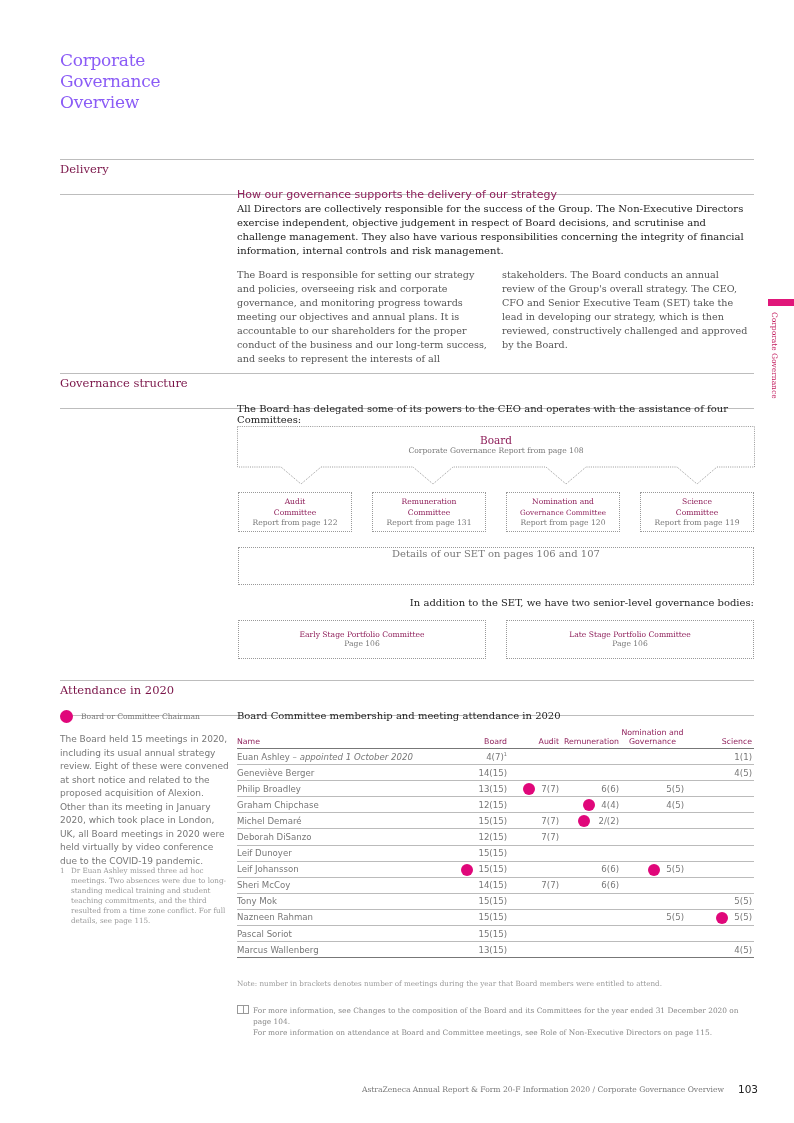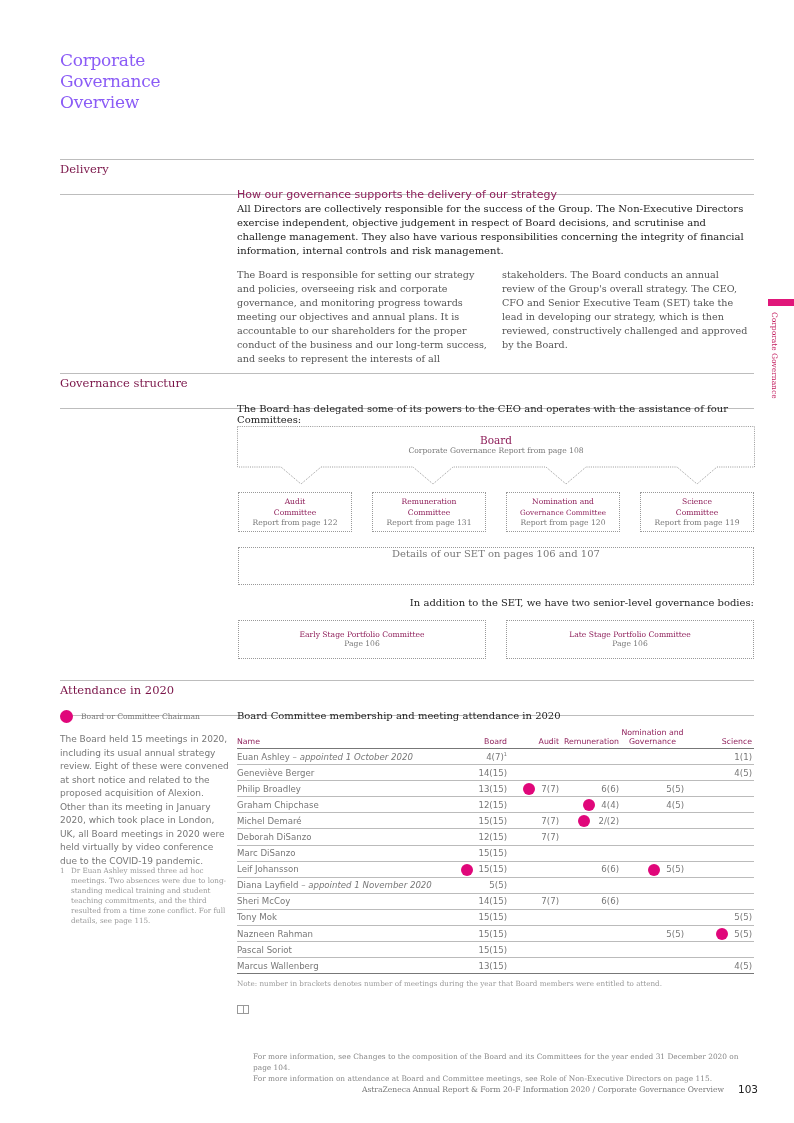--- a/index.html
+++ b/index.html
@@ -186,41 +186,33 @@
       </tr>
       <tr>
         <td class="c-name"><span>Deborah DiSanzo</span></td>
         <td class="num c-board"><span>12(15)</span></td>
         <td class="num c-audit"><span>7(7)</span></td>
         <td class="num c-rem"><span></span></td>
         <td class="num c-nom"><span></span></td>
         <td class="num c-sci"><span></span></td>
       </tr>
       <tr>
-        <td class="c-name"><span>Marc DiSanzo</span></td>
+        <td class="c-name"><span>Leif Dunoyer</span></td>
         <td class="num c-board"><span>15(15)</span></td>
         <td class="num c-audit"><span></span></td>
         <td class="num c-rem"><span></span></td>
         <td class="num c-nom"><span></span></td>
         <td class="num c-sci"><span></span></td>
       </tr>
       <tr>
         <td class="c-name"><span>Leif Johansson</span></td>
         <td class="num c-board"><span class="cell-dot" style="right: 36.2px;"></span><span>15(15)</span></td>
         <td class="num c-audit"><span></span></td>
         <td class="num c-rem"><span>6(6)</span></td>
         <td class="num c-nom"><span class="cell-dot" style="right: 25.8px;"></span><span>5(5)</span></td>
-        <td class="num c-sci"><span></span></td>
-      </tr>
-      <tr>
-        <td class="c-name"><span>Diana Layfield</span><span class="appointed"> – appointed 1 November 2020</span></td>
-        <td class="num c-board"><span>5(5)</span></td>
-        <td class="num c-audit"><span></span></td>
-        <td class="num c-rem"><span></span></td>
-        <td class="num c-nom"><span></span></td>
         <td class="num c-sci"><span></span></td>
       </tr>
       <tr>
         <td class="c-name"><span>Sheri McCoy</span></td>
         <td class="num c-board"><span>14(15)</span></td>
         <td class="num c-audit"><span>7(7)</span></td>
         <td class="num c-rem"><span>6(6)</span></td>
         <td class="num c-nom"><span></span></td>
         <td class="num c-sci"><span></span></td>
       </tr>
@@ -255,19 +247,19 @@
         <td class="num c-rem"><span></span></td>
         <td class="num c-nom"><span></span></td>
         <td class="num c-sci"><span>4(5)</span></td>
       </tr>
     </tbody>
 </table>
 
 <div class="abs note" style="left:237px; top:979px;">Note: number in brackets denotes number of meetings during the year that Board members were entitled to attend.</div>
 
 <div class="book-icon"></div>
-<div class="abs more" style="left:253px; top:1005px; width:500px;margin-top:46px;">
+<div class="abs more" style="left:253px; top:1005px; width:500px;">
   <div>For more information, see Changes to the composition of the Board and its Committees for the year ended 31 December 2020 on page 104.</div>
   <div>For more information on attendance at Board and Committee meetings, see Role of Non-Executive Directors on page 115.</div>
 </div>
 
 <div class="abs footer">AstraZeneca Annual Report &amp; Form 20-F Information 2020 / Corporate Governance Overview</div>
 <div class="abs page-num">103</div>
 
 </body></html>

